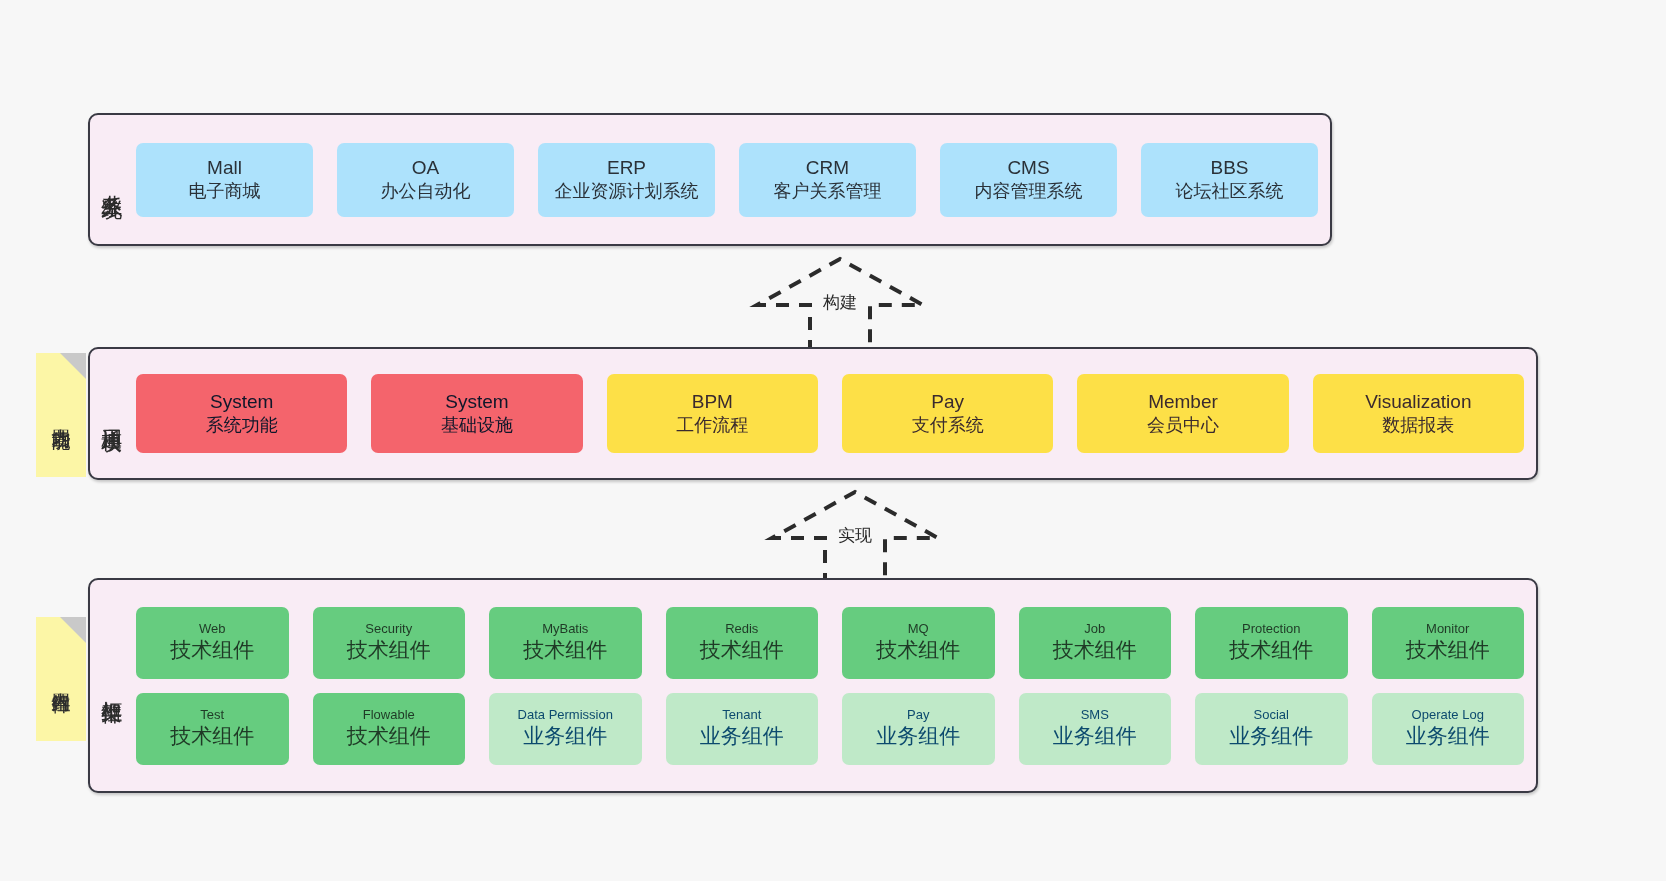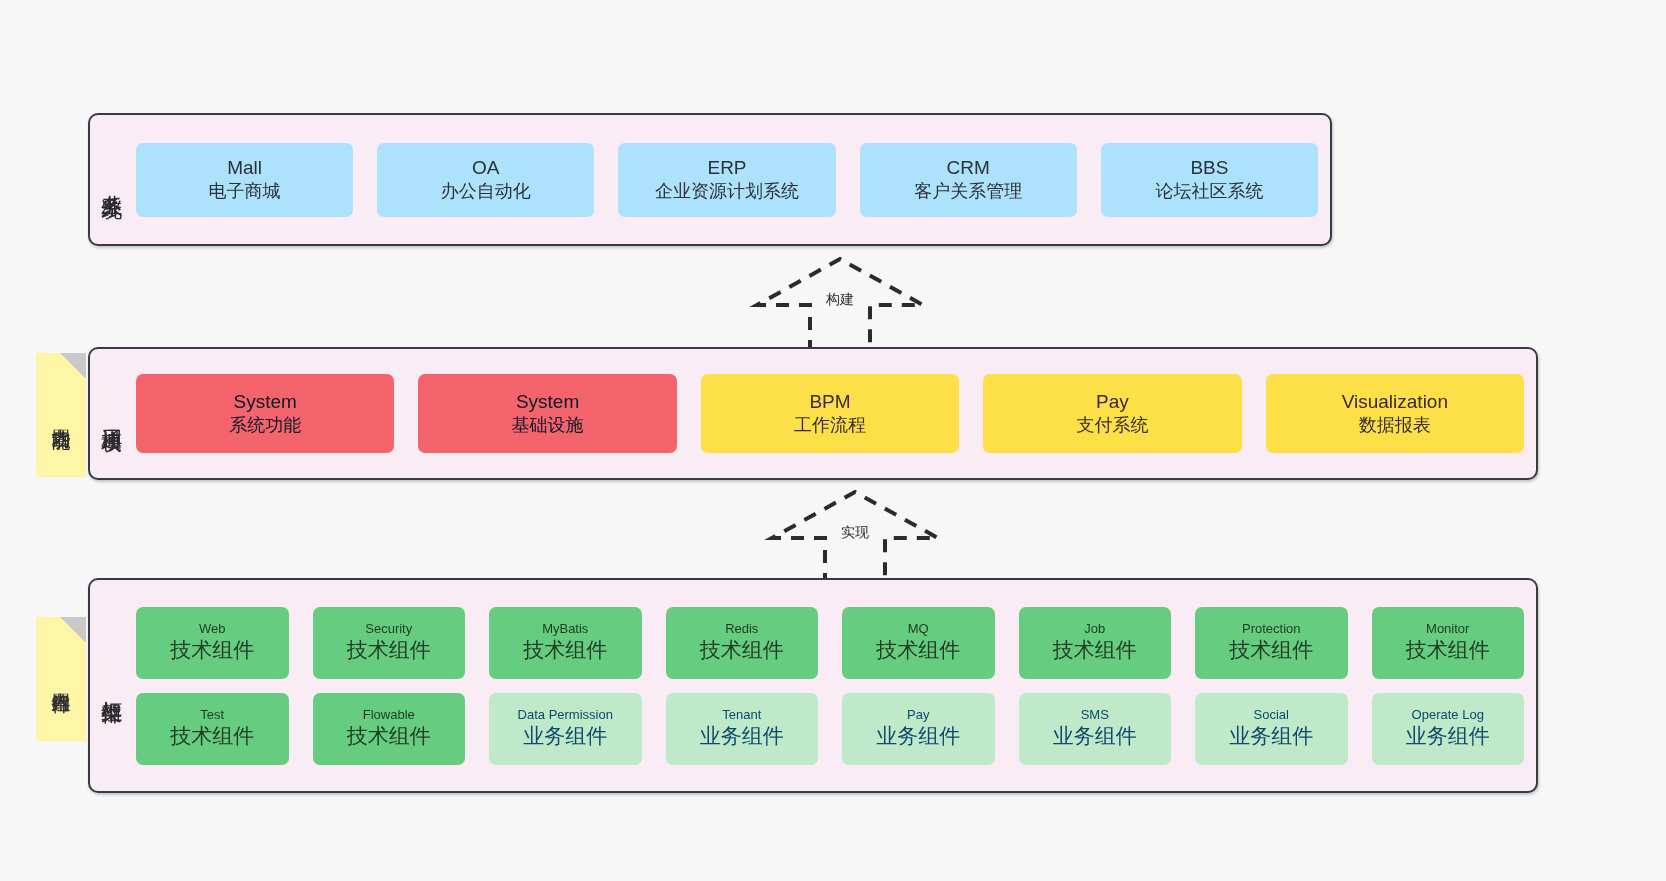--- a/index.html
+++ b/index.html
@@ -131,21 +131,21 @@
     position: absolute;
     width: 170px;
     height: 96px;
   }
   .arrow svg { display: block; width: 100%; height: 100%; overflow: visible; }
   .arrow-label {
     position: absolute;
     left: 0; right: 0;
     top: 34px;
     text-align: center;
-    font-size: 14px;
+    font-size: 17px;
     color: #2b2b2b;
     user-select: none;
   }
   #arrow-build   { left: 755px; top: 257px; }
   #arrow-realize { left: 770px; top: 490px; }
 </style>
 </head>
 <body>
 
 <div id="canvas">
@@ -162,20 +162,24 @@
           <span class="t1">OA</span>
           <span class="t2">办公自动化</span>
         </div>
         <div class="cell">
           <span class="t1">ERP</span>
           <span class="t2">企业资源计划系统</span>
         </div>
         <div class="cell">
           <span class="t1">CRM</span>
           <span class="t2">客户关系管理</span>
+        </div>
+        <div class="cell">
+          <span class="t1">CMS</span>
+          <span class="t2">内容管理系统</span>
         </div>
         <div class="cell">
           <span class="t1">BBS</span>
           <span class="t2">论坛社区系统</span>
         </div>
       </div>
     </div>
   </div>
 
   <div class="arrow" id="arrow-build">
@@ -204,20 +208,24 @@
         </div>
         <div class="cell c-pink">
           <span class="t1">BPM</span>
           <span class="t2">工作流程</span>
         </div>
         <div class="cell c-pink">
           <span class="t1">Pay</span>
           <span class="t2">支付系统</span>
         </div>
         <div class="cell c-pink">
+          <span class="t1">Member</span>
+          <span class="t2">会员中心</span>
+        </div>
+        <div class="cell c-pink">
           <span class="t1">Visualization</span>
           <span class="t2">数据报表</span>
         </div>
       </div>
     </div>
   </div>
 
   <div class="arrow" id="arrow-realize">
     <svg viewBox="0 0 170 96" preserveAspectRatio="none" aria-hidden="true">
       <polyline points="55,96 55,48 2,48 85,2 168,48 115,48 115,96" fill="none" stroke="#2b2b2b" stroke-width="4" stroke-dasharray="13 10" stroke-linecap="butt" stroke-linejoin="miter"></polyline>

